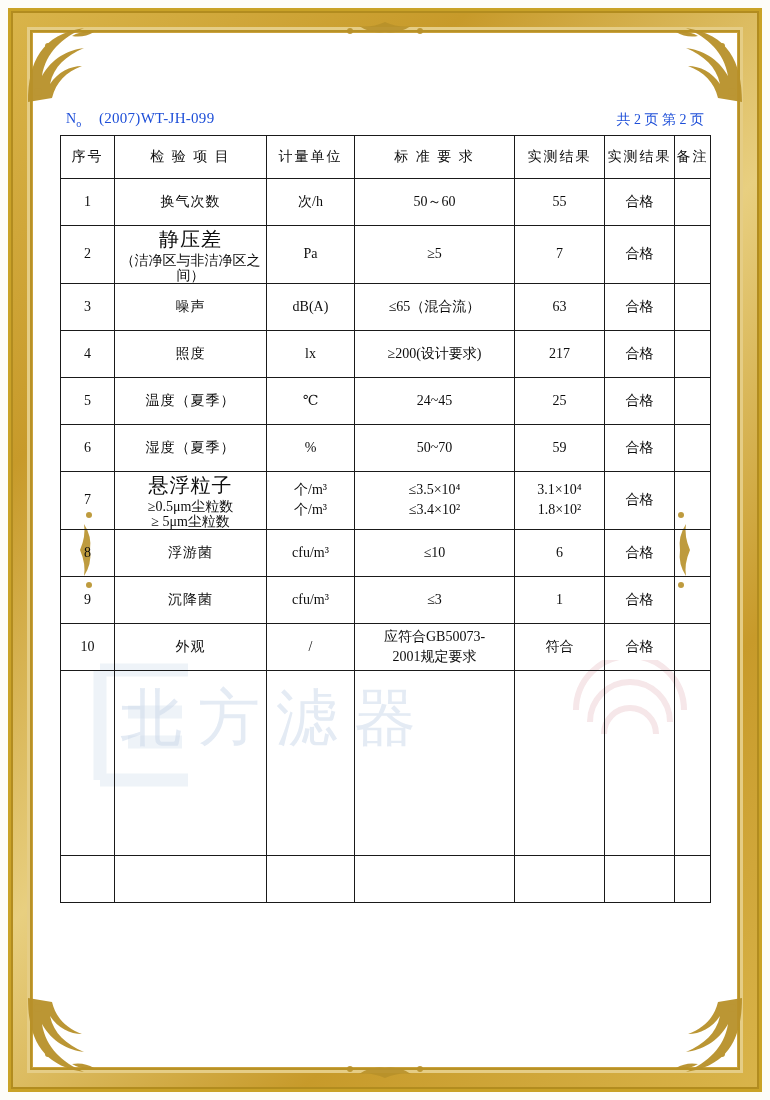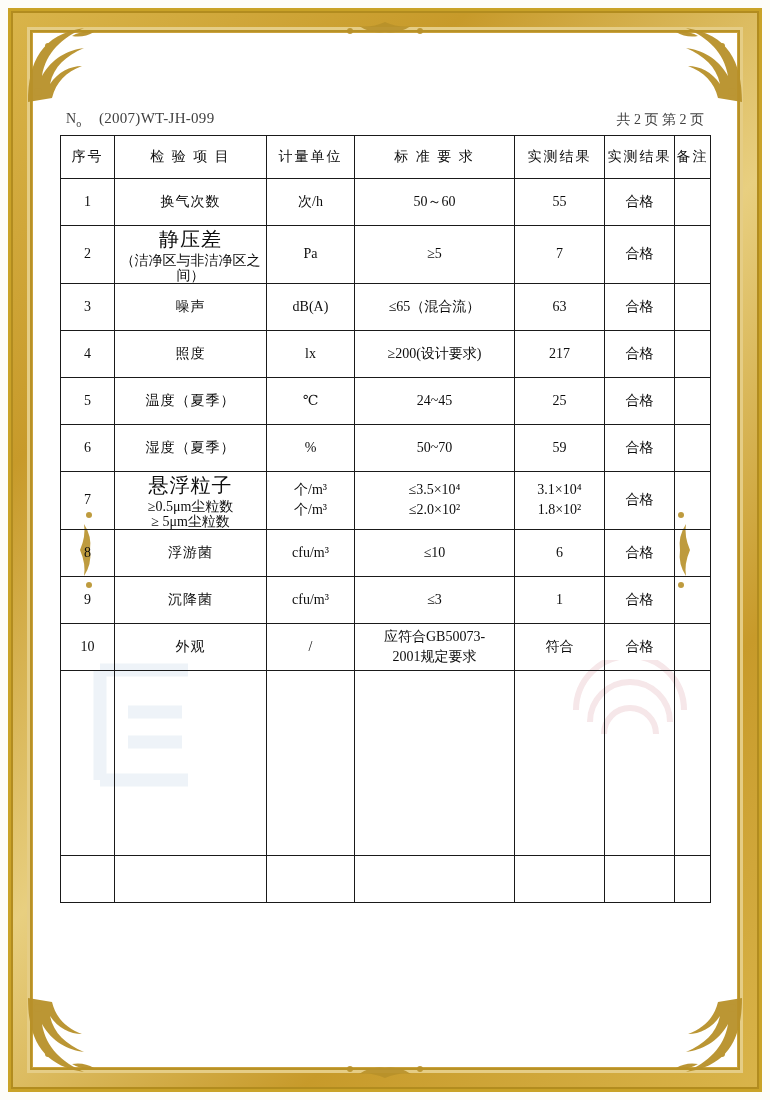--- a/index.html
+++ b/index.html
@@ -64,21 +64,21 @@
     top: 110px;
     width: 650px;
     height: 920px;
   }
 
   .doc-header {
     display: flex;
     justify-content: space-between;
     align-items: flex-end;
     font-size: 15px;
-    color: #404040;
+    color: #1d4ed8;
     padding: 0 6px 6px 6px;
   }
   .doc-no {
     font-family: "Liberation Serif", serif;
   }
   .doc-no .no-label {
     font-size: 14px;
   }
   .doc-no .no-label sub {
     font-size: 10px;
@@ -300,20 +300,21 @@
     </div>
     <div class="wm-right">
       <svg width="120" height="110" viewBox="0 0 120 110">
         <g fill="none" stroke="#d89aa2" stroke-width="6" opacity="0.8">
           <path d="M6 50 A54 54 0 0 1 114 50"></path>
           <path d="M20 62 A40 40 0 0 1 100 62"></path>
           <path d="M34 74 A26 26 0 0 1 86 74"></path>
         </g>
       </svg>
     </div>
+    <div class="wm-text">北方滤器</div>
   </div>
 
   <div class="content">
 
     <div class="doc-header">
       <div class="doc-no">
         <span class="no-label">N<sub>o</sub></span>
         <span class="no-value">(2007)WT-JH-099</span>
       </div>
       <div class="doc-pages">共 2 页 第 2 页</div>
@@ -411,21 +412,21 @@
             <span class="cell-main">悬浮粒子</span>
             <span class="cell-sub">≥0.5μm尘粒数</span>
             <span class="cell-sub">≥ 5μm尘粒数</span>
           </td>
           <td class="two-line">
             <span class="ln">个/m³</span>
             <span class="ln">个/m³</span>
           </td>
           <td class="two-line">
             <span class="ln">≤3.5×10⁴</span>
-            <span class="ln">≤2.0×10²</span>
+            <span class="ln">≤3.4×10²</span>
           </td>
           <td class="two-line">
             <span class="ln">3.1×10⁴</span>
             <span class="ln">1.8×10²</span>
           </td>
           <td>合格</td>
           <td></td>
         </tr>
 
         <tr>

